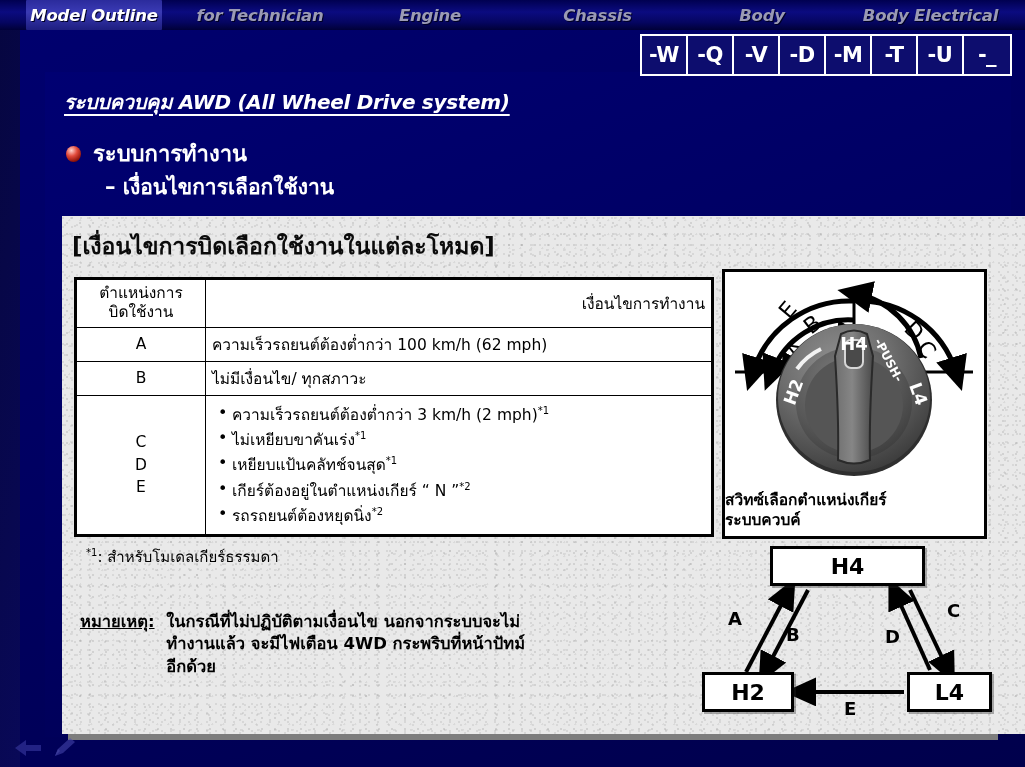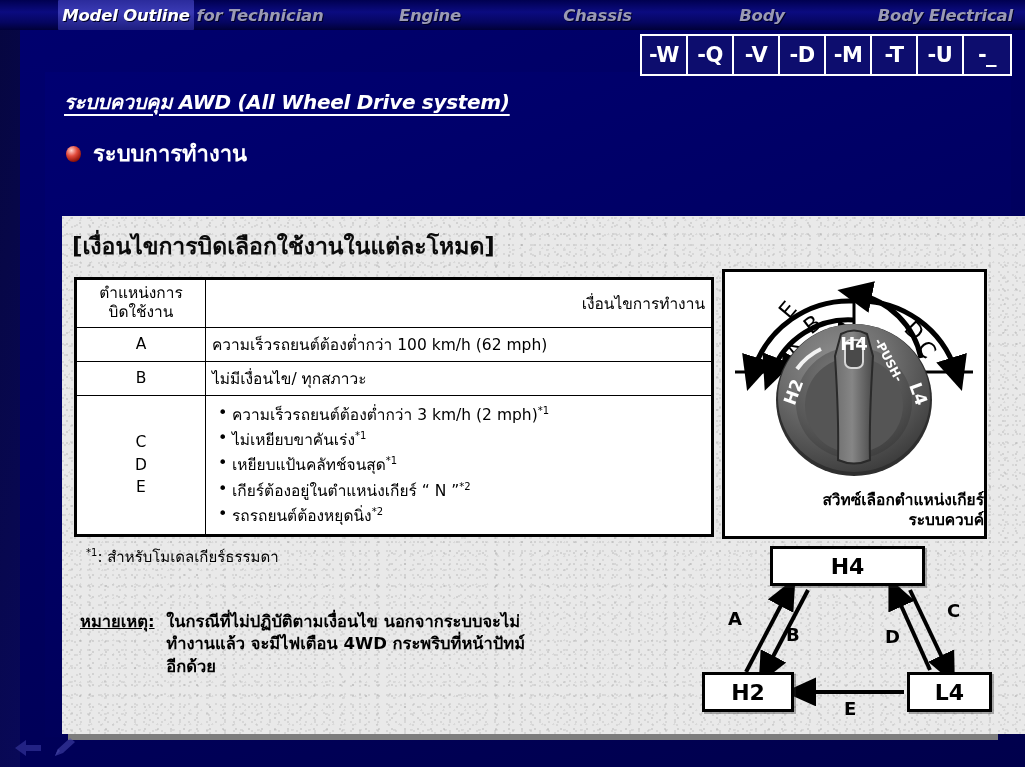--- a/index.html
+++ b/index.html
@@ -167,21 +167,21 @@
   .note-label { text-decoration: underline; }
   .note-body { display: inline-block; vertical-align: top; max-width: 470px; margin-left: 6px; }
 
   
   .dial-box {
     position: absolute; left: 660px; top: 53px; width: 265px; height: 270px;
     background: #ffffff; border: 3px solid #000000;
   }
   .dial-caption {
     position: absolute; left: 0; right: 0; bottom: 6px;
-    text-align: right; font-size: 15.5px; font-weight: bold; line-height: 1.25; color: #000;
+    text-align: left; font-size: 15.5px; font-weight: bold; line-height: 1.25; color: #000;
   }
 
   
   .statediag { position: absolute; left: 640px; top: 330px; width: 290px; height: 175px; }
   .node {
     position: absolute; background: #ffffff; border: 3px solid #000000;
     display: flex; align-items: center; justify-content: center;
     font-weight: bold; font-size: 22px; color: #000;
     box-shadow: 2px 2px 0 rgba(40,40,40,.35);
   }
@@ -200,36 +200,36 @@
 </head>
 <body>
 
 <div id="root">
 
   <div class="bg-layer-a"></div>
   <div class="bg-layer-b"></div>
   <div class="bg-layer-c"></div>
 
   <div class="navbar">
-    <div class="nav-item active" style="left:26px;width:136px;margin-left:32px;">
+    <div class="nav-item active" style="left:26px;width:136px;">
       <span>Model Outline</span>
     </div>
     <div class="nav-item" style="left:180px;width:160px;">
       <span>for Technician</span>
     </div>
     <div class="nav-item" style="left:545px;width:105px;">
       <span>Chassis</span>
     </div>
     <div class="nav-item" style="left:375px;width:110px;">
       <span>Engine</span>
     </div>
     <div class="nav-item" style="left:722px;width:80px;">
       <span>Body</span>
     </div>
-    <div class="nav-item" style="left:848px;width:165px;justify-content:flex-end;">
+    <div class="nav-item" style="left:848px;width:165px;">
       <span>Body Electrical</span>
     </div>
   </div>
 
   <div class="keybar">
     <div class="keybtn">-W</div>
     <div class="keybtn">-Q</div>
     <div class="keybtn">-V</div>
     <div class="keybtn">-D</div>
     <div class="keybtn">-M</div>
@@ -239,20 +239,21 @@
   </div>
 
   <div class="title-wrap">
     <div class="slide-title">ระบบควบคุม AWD (All Wheel Drive system)</div>
   </div>
 
   <div class="bullet-row">
     <span class="sphere"></span>
     <span class="bullet-l1">ระบบการทำงาน</span>
   </div>
+  <div class="bullet-l2">–  เงื่อนไขการเลือกใช้งาน</div>
 
   <div class="panel-shadow"></div>
   <div class="panel">
 
     <div class="panel-heading">[เงื่อนไขการบิดเลือกใช้งานในแต่ละโหมด]</div>
 
     <table class="cond">
       <tbody>
           <tr>
         <th class="col-pos hdr">

